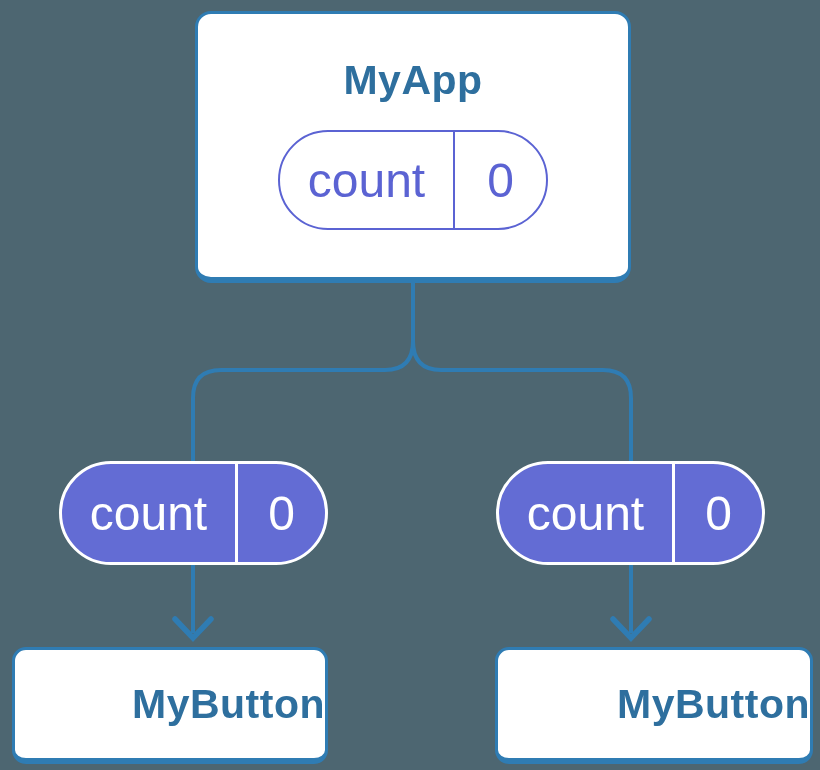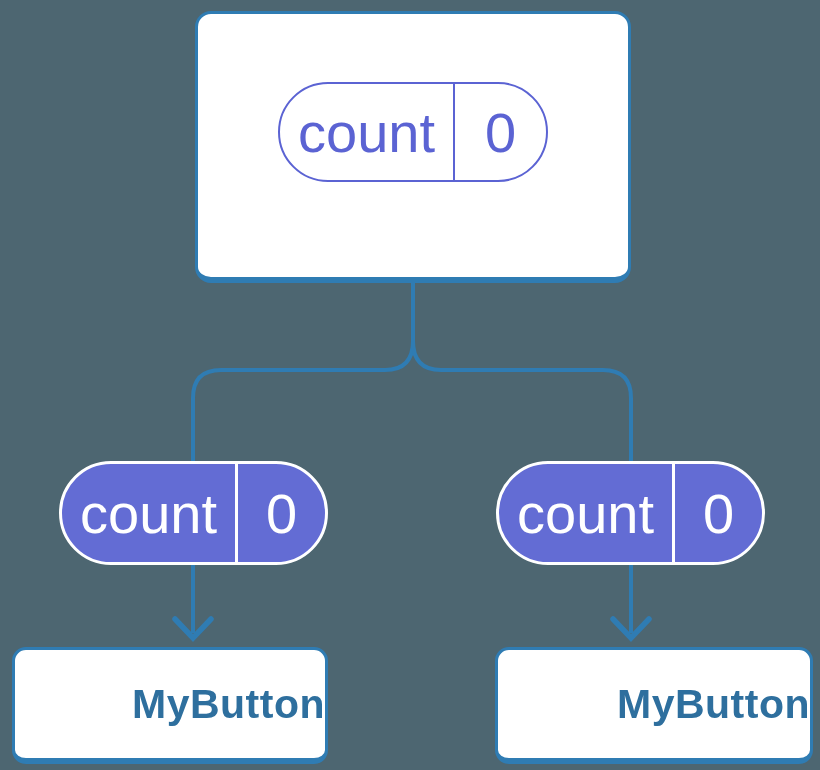--- a/index.html
+++ b/index.html
@@ -47,21 +47,21 @@
     padding-top: 42px;
   }
   .root-card .card-title { line-height: 48px; }
   
   .pill {
     box-sizing: border-box;
     display: flex;
     align-items: stretch;
     border-radius: 60px;
     overflow: hidden;
-    font-size: 56px;
+    font-size: 48px;
   }
   .pill-key, .pill-value {
     display: flex;
     align-items: center;
     justify-content: center;
     box-sizing: border-box;
   }
   
   .pill-outline {
     margin-top: 26px;
@@ -105,20 +105,21 @@
 <div class="canvas">
 
   <svg class="edges-layer" width="820" height="770" viewBox="0 0 820 770">
     <path d="M413 281 L413 341 Q413 370 385 370 L221 370 Q193 370 193 398 L193 633" fill="none" stroke="#2F7CB3" stroke-width="4"></path>
     <path d="M413 281 L413 341 Q413 370 441 370 L603 370 Q631 370 631 398 L631 633" fill="none" stroke="#2F7CB3" stroke-width="4"></path>
     <path d="M175 619 L193 638 L211 619" fill="none" stroke="#2F7CB3" stroke-width="5.5" stroke-linecap="round"></path>
     <path d="M613 619 L631 638 L649 619" fill="none" stroke="#2F7CB3" stroke-width="5.5" stroke-linecap="round"></path>
   </svg>
 
   <div class="card root-card">
+    <div class="card-title">MyApp</div>
     <div class="pill pill-outline">
       <div class="pill-key">count</div>
       <div class="pill-value">0</div>
     </div>
   </div>
 
   <div class="pill pill-filled pill-left">
     <div class="pill-key">count</div>
     <div class="pill-value">0</div>
   </div>

